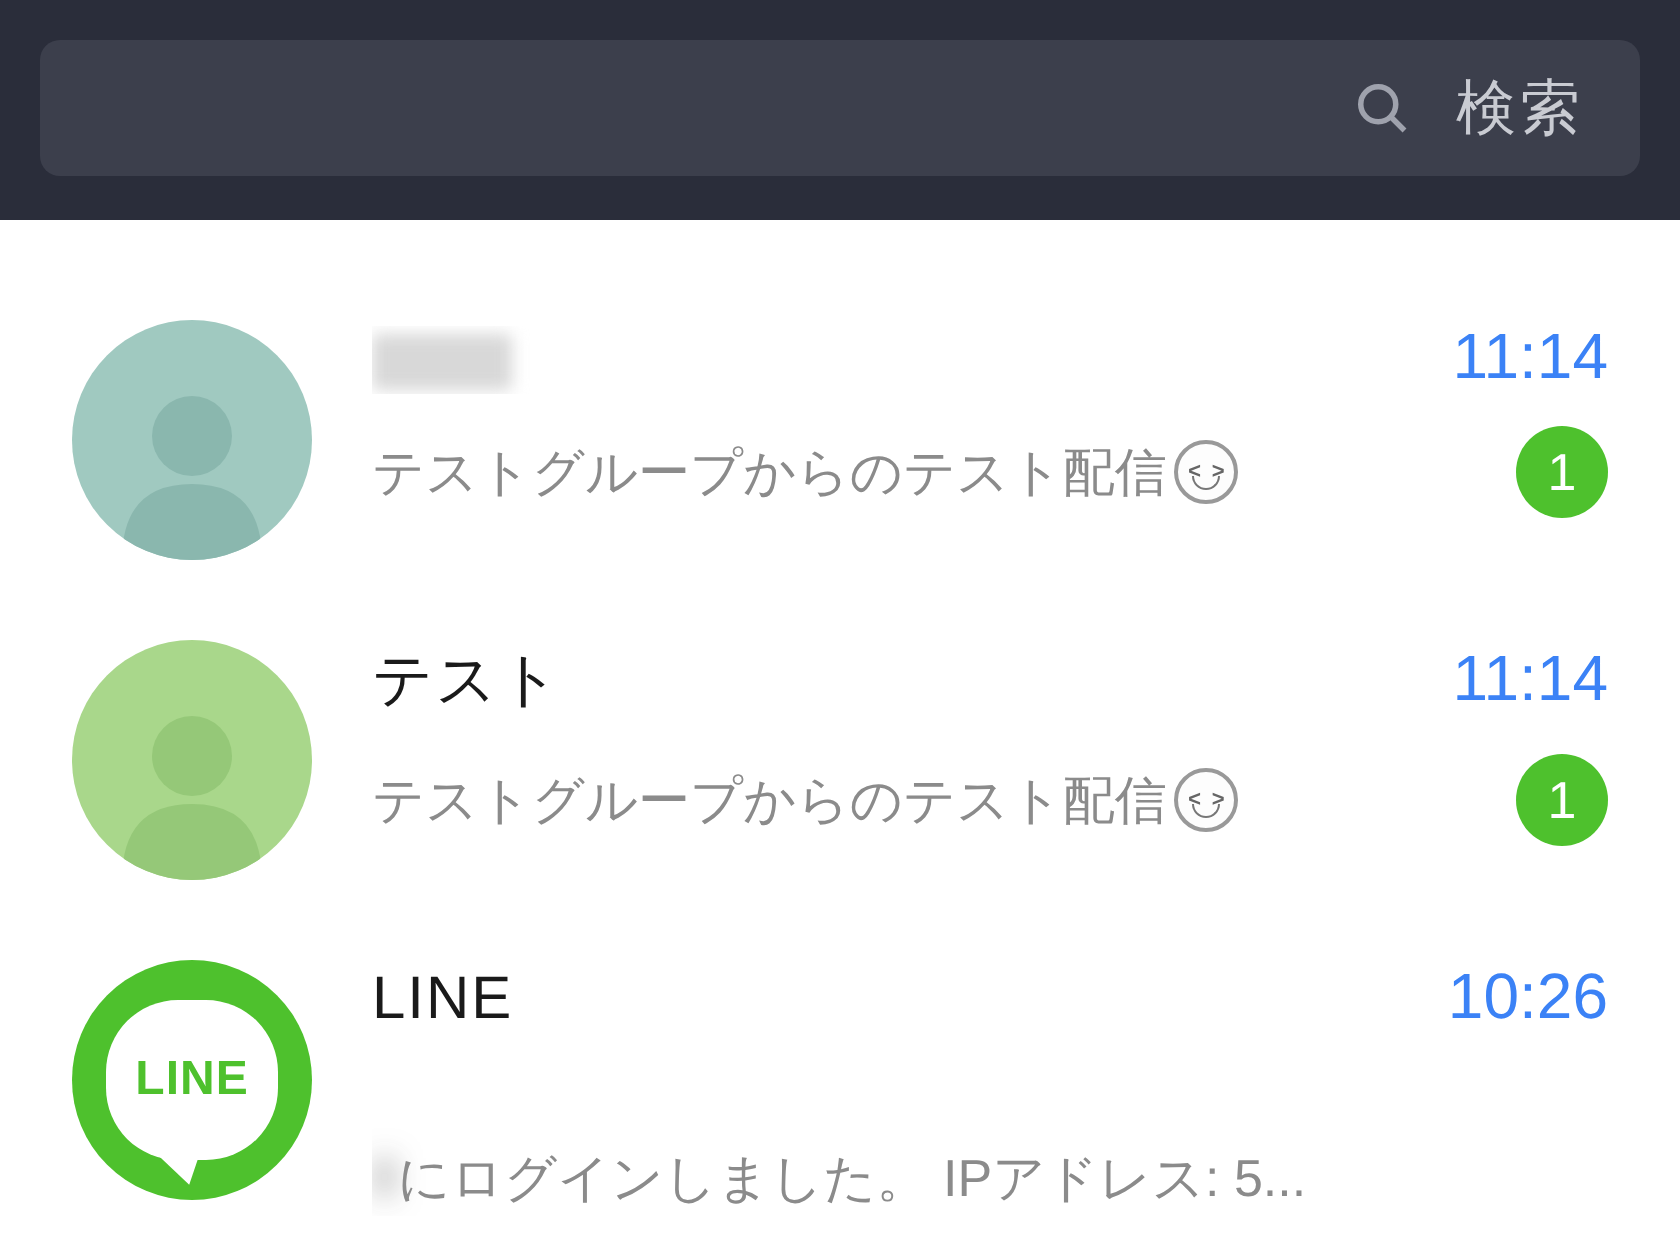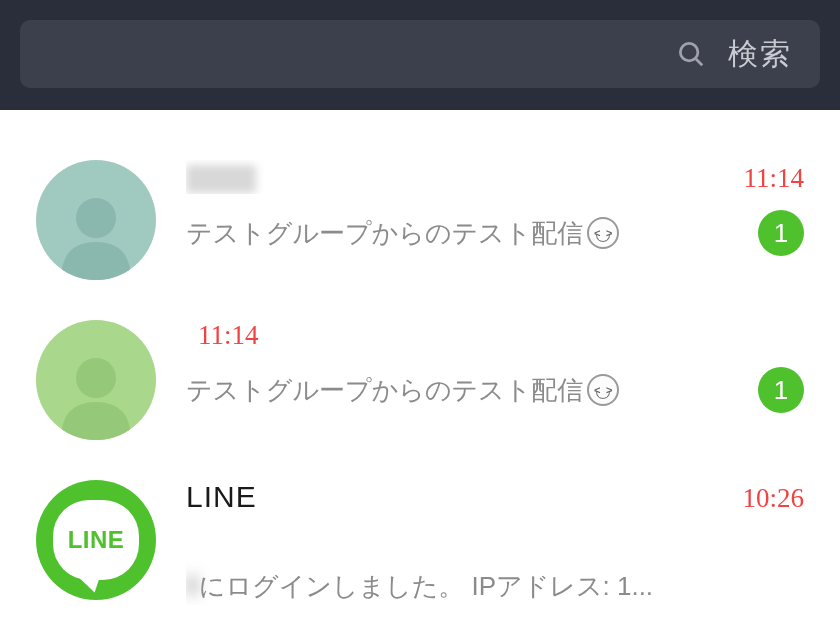--- a/index.html
+++ b/index.html
@@ -96,25 +96,24 @@
     font-size: 30px;
     color: #1a1a1a;
     font-weight: 400;
     flex: 1;
     white-space: nowrap;
     overflow: hidden;
     text-overflow: ellipsis;
     letter-spacing: 1px;
   }
   .chat-time {
-    font-size: 27px;
-    color: #ef4444;
+    font-size: 32px;
+    color: #3b82f6;
     margin-left: 12px;
     flex: 0 0 auto;
-    font-family: Liberation Serif, serif;
   }
   .chat-preview-row {
     display: flex;
     align-items: center;
     margin-top: 16px;
   }
   .chat-preview {
     font-size: 26px;
     color: #8b8b8b;
     flex: 1;
@@ -232,20 +231,21 @@
 
   <div class="chat-item">
     <div class="avatar green">
       <svg class="silhouette" width="100" height="100" viewBox="0 0 100 100">
         <circle cx="50" cy="38" r="20" fill="#95c878"></circle>
         <path d="M15 100 Q15 62 50 62 Q85 62 85 100 Z" fill="#95c878"></path>
       </svg>
     </div>
     <div class="chat-body">
       <div class="chat-title-row">
+        <div class="chat-title">テスト</div>
         <div class="chat-time">11:14</div>
       </div>
       <div class="chat-preview-row">
         <div class="chat-preview">
           <span>テストグループからのテスト配信</span>
           <span class="emoji-face">
               <span class="mouth"></span>
             </span>
         </div>
         <div class="unread-badge">1</div>
@@ -260,19 +260,19 @@
       </div>
     </div>
     <div class="chat-body">
       <div class="chat-title-row">
         <div class="chat-title">LINE</div>
         <div class="chat-time">10:26</div>
       </div>
       <div class="chat-preview-row">
         <div class="chat-preview multi">
           <br>
-          <span class="blur-text">Ⅱ</span><span>にログインしました。 IPアドレス: 1...</span>
+          <span class="blur-text">Ⅱ</span><span>にログインしました。 IPアドレス: 5...</span>
         </div>
       </div>
     </div>
   </div>
 
 </div>
 
 </body></html>

